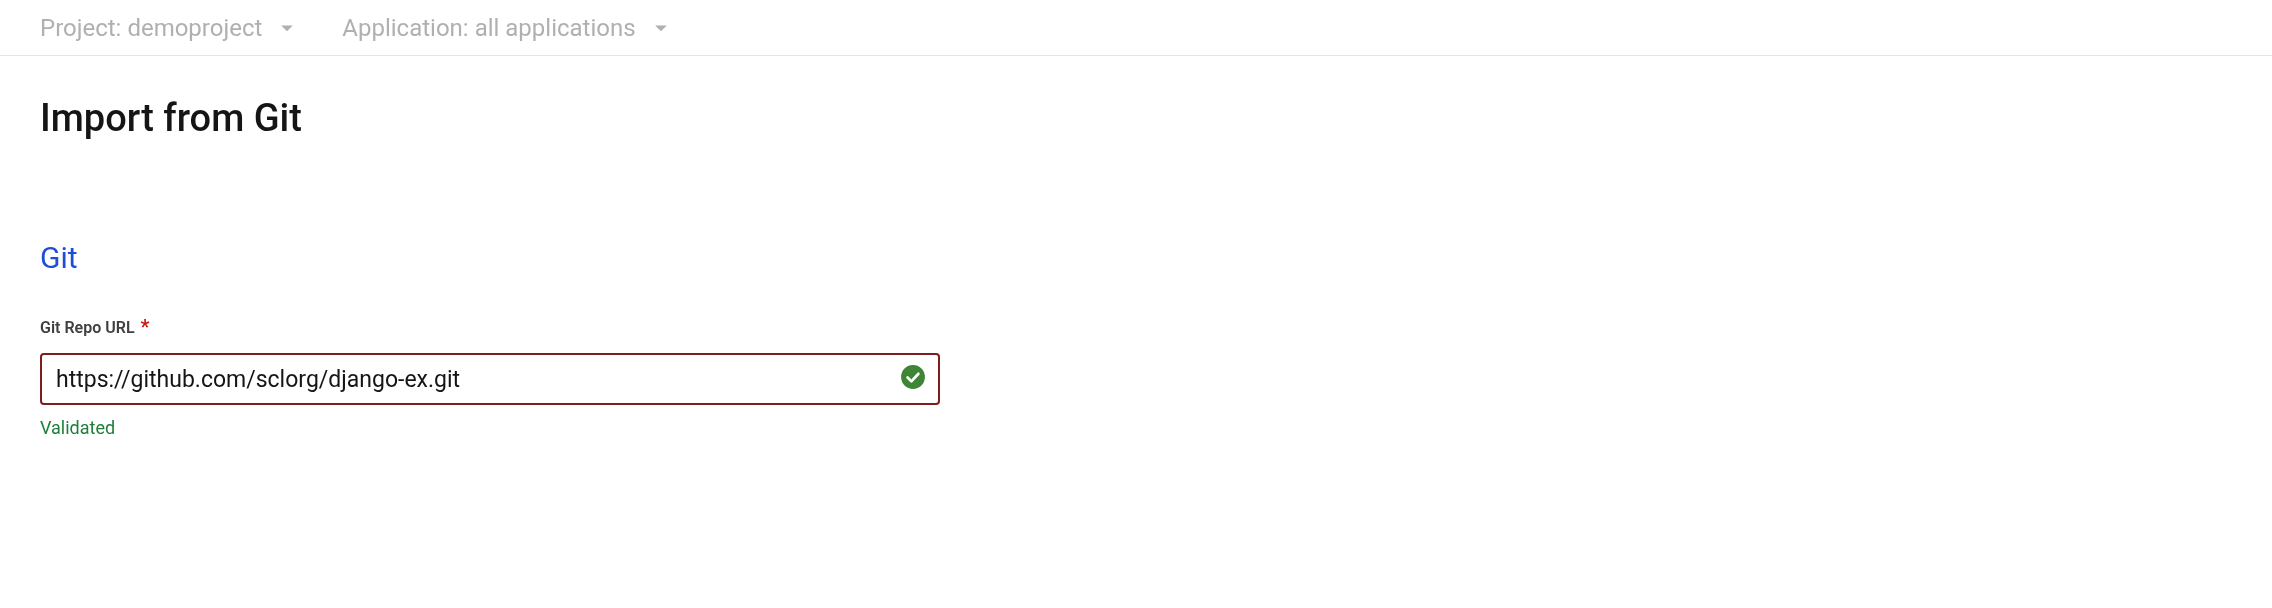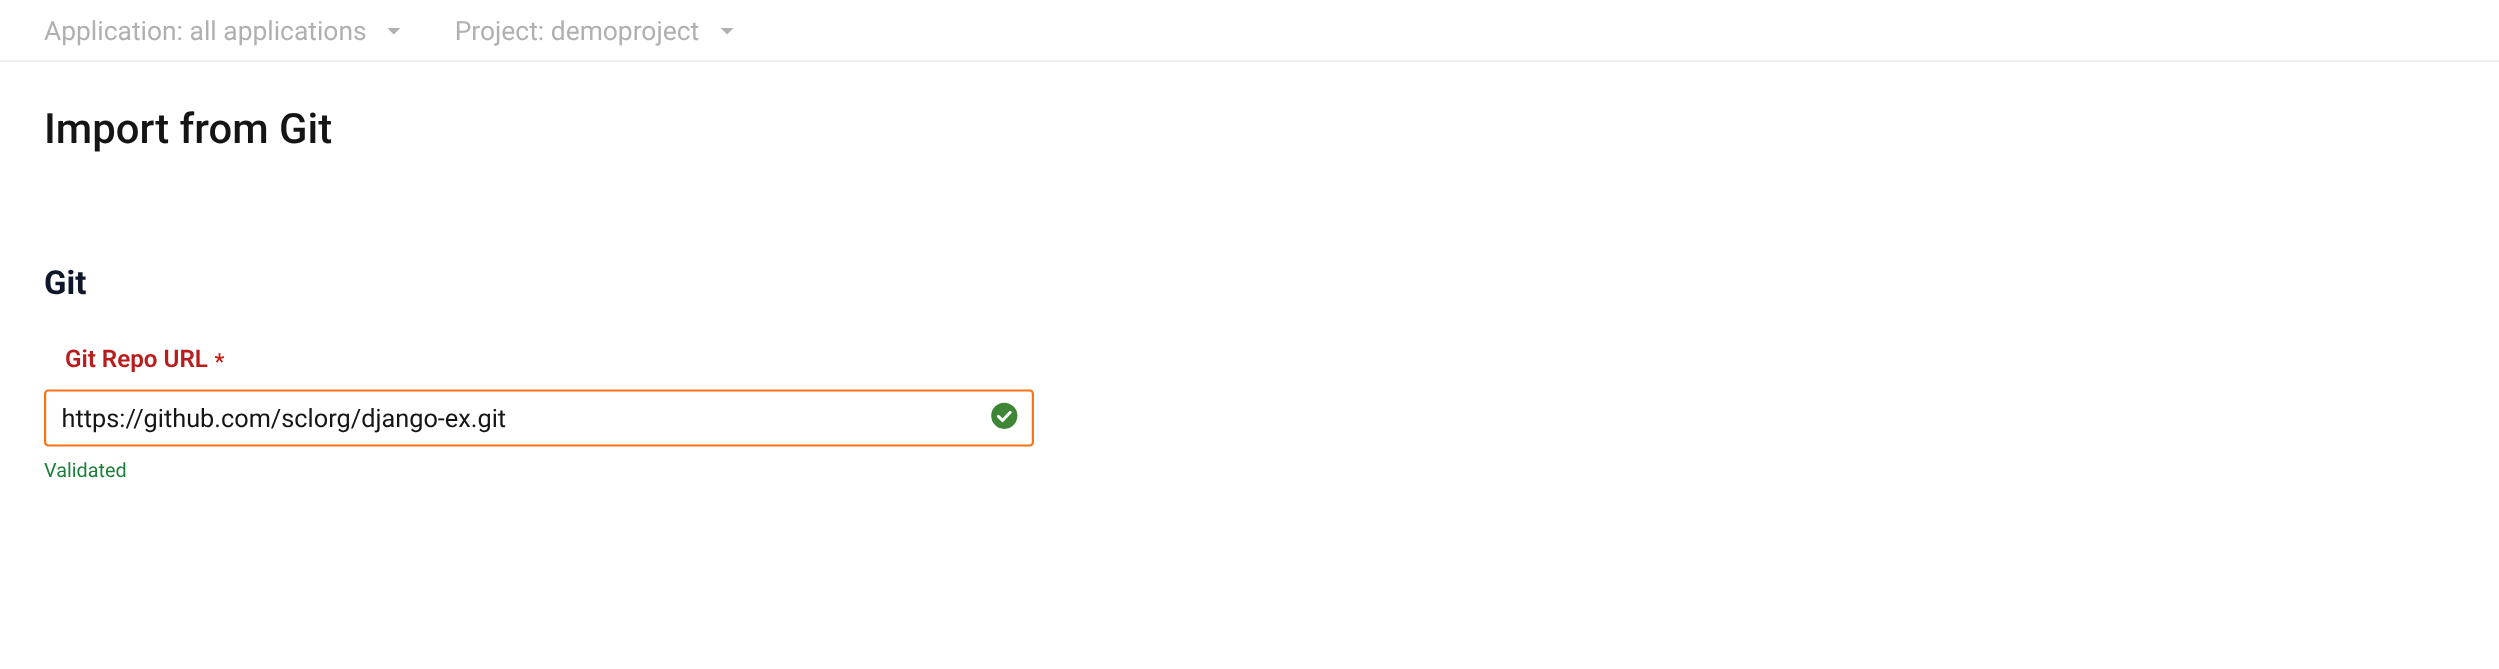--- a/index.html
+++ b/index.html
@@ -44,56 +44,55 @@
     
     .page-title {
       font-size: 38px;
       font-weight: 500;
       color: #151515;
       margin-bottom: 100px;
     }
     
     .section-title {
       font-size: 30px;
-      font-weight: 700;
-      color: #0f172a;
+      font-weight: 400;
+      color: #1d4ed8;
       margin-bottom: 40px;
     }
     
     .field-label-row {
       display: flex;
       align-items: center;
       margin-bottom: 14px;
     }
     
     .field-label {
-      font-size: 22px;
+      font-size: 16px;
       font-weight: 600;
-      color: #b91c1c;
-      margin-left: 19px;
+      color: #404040;
     }
     
     .required-asterisk {
       color: #c9190b;
       font-size: 20px;
       margin-left: 6px;
       font-weight: 600;
     }
     
     .input-wrapper {
       position: relative;
       width: 900px;
     }
     
     .text-input {
       width: 100%;
       height: 52px;
       padding: 0 52px 0 14px;
       font-size: 23px;
-      border: 2px solid #f97316;
+      border: 2px solid #7f1d1d;
       border-radius: 4px;
       outline: none;
       color: #151515;
       font-family: inherit;
     }
     
     .input-valid-icon {
       position: absolute;
       right: 14px;
       top: 50%;
@@ -115,31 +114,31 @@
     .check-svg {
       width: 26px;
       height: 26px;
     }
   </style>
 </head>
 <body>
 
 <div class="topbar">
   <div class="topbar-item">
-    <span>Application:</span>
-    <span>&nbsp;<span>all applications</span></span>
+    <span>Project:</span>
+    <span>&nbsp;<span>demoproject</span></span>
     <span class="chevron">
       <svg class="chevron-svg" viewBox="0 0 12 12">
           <path d="M1 3 L6 8 L11 3 Z"></path>
         </svg>
     </span>
   </div>
   <div class="topbar-item">
-    <span>Project:</span>
-    <span>&nbsp;<span>demoproject</span></span>
+    <span>Application:</span>
+    <span>&nbsp;<span>all applications</span></span>
     <span class="chevron">
       <svg class="chevron-svg" viewBox="0 0 12 12">
           <path d="M1 3 L6 8 L11 3 Z"></path>
         </svg>
     </span>
   </div>
 </div>
 
 <div class="content">
   <h1 class="page-title">Import from Git</h1>

